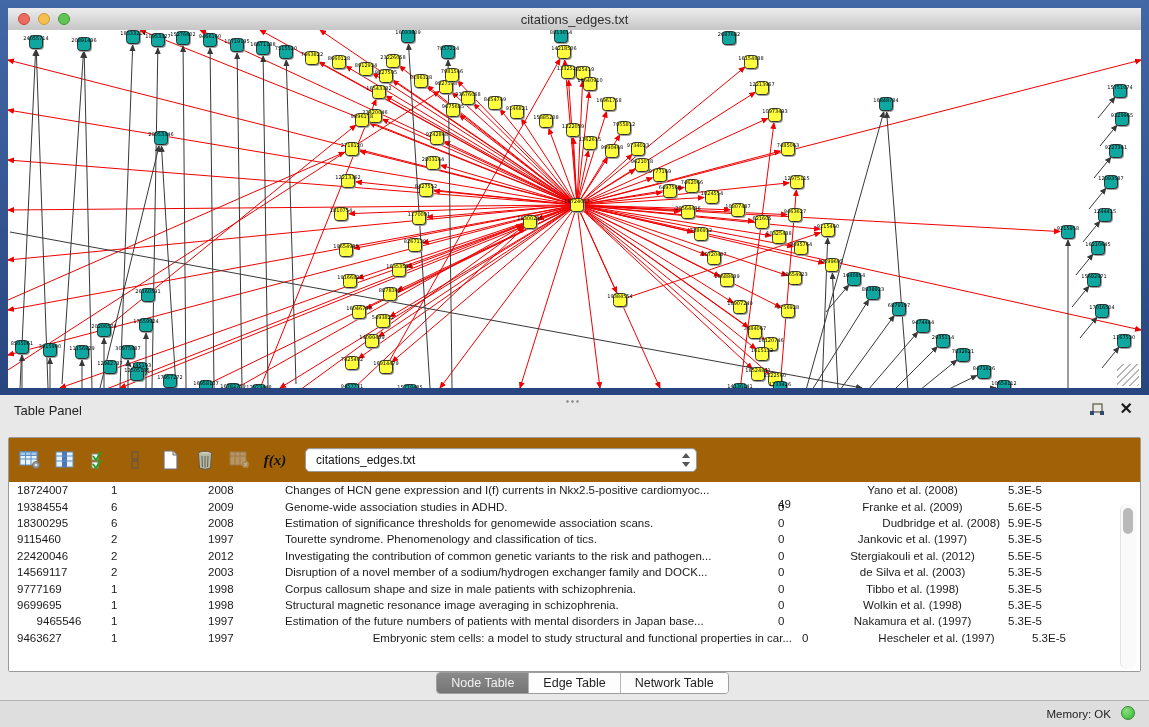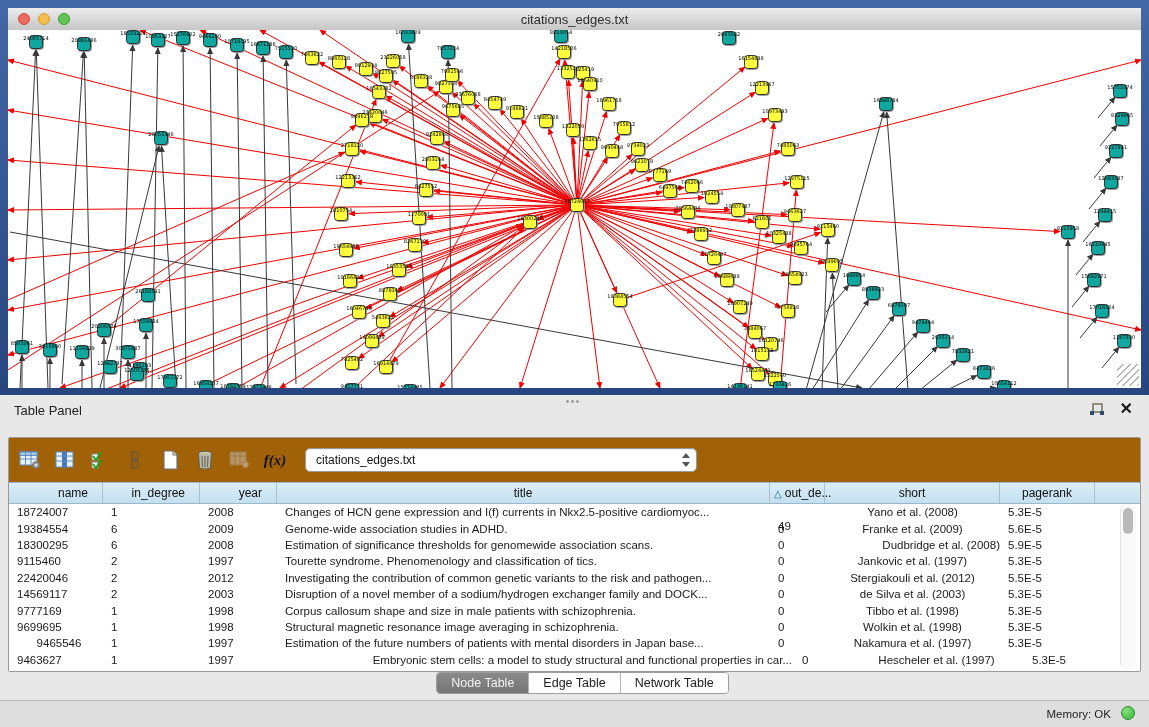--- a/index.html
+++ b/index.html
@@ -835,44 +835,20 @@
       <span class="tbtn">
         <span class="fx">f(x)</span>
       </span>
       <div class="combo">
         <span class="combo-text">citations_edges.txt</span>
         <span class="combo-steppers"></span>
       </div>
     </div>
 
     <div class="tbl">
-      <div class="tbl-head" id="tbl-head">
-          <div class="th" style="width: 94px; justify-content: flex-end;">
-            <span style="padding: 0px 14px 0px 0px;">name</span>
-          </div>
-          <div class="th" style="width: 97px; justify-content: flex-end;">
-            <span style="padding: 0px 14px 0px 0px;">in_degree</span>
-          </div>
-          <div class="th" style="width: 77px; justify-content: flex-end;">
-            <span style="padding: 0px 14px 0px 0px;">year</span>
-          </div>
-          <div class="th" style="width: 493px; justify-content: center;">
-            <span style="padding: 0px;">title</span>
-          </div>
-          <div class="th" style="width: 55px; justify-content: flex-start;">
-            <span class="sort">△</span>
-            <span style="padding: 0px;">out_de...</span>
-          </div>
-          <div class="th" style="width: 175px; justify-content: center;">
-            <span style="padding: 0px;">short</span>
-          </div>
-          <div class="th" style="width: 95px; justify-content: center;">
-            <span style="padding: 0px;">pagerank</span>
-          </div>
-        </div>
       <div class="tbl-body" id="tbl-body">
           <div class="tr">
             <div class="td" style="width: 94px; text-align: left; padding: 0px 2px 0px 8px;">18724007</div>
             <div class="td" style="width: 97px; text-align: left; padding: 0px 2px 0px 8px;">1</div>
             <div class="td" style="width: 77px; text-align: left; padding: 0px 2px 0px 8px;">2008</div>
             <div class="td" style="width: 493px; text-align: left; padding: 0px 2px 0px 8px;">Changes of HCN gene expression and I(f) currents in Nkx2.5-positive cardiomyoc...</div>
             <div class="td" style="width: 55px; text-align: left; padding: 0px 2px 0px 8px; margin-top: 28px;">49</div>
             <div class="td" style="width: 175px; text-align: center; padding: 0px;">Yano et al. (2008)</div>
             <div class="td" style="width: 95px; text-align: left; padding: 0px 2px 0px 8px;">5.3E-5</div>
           </div>

